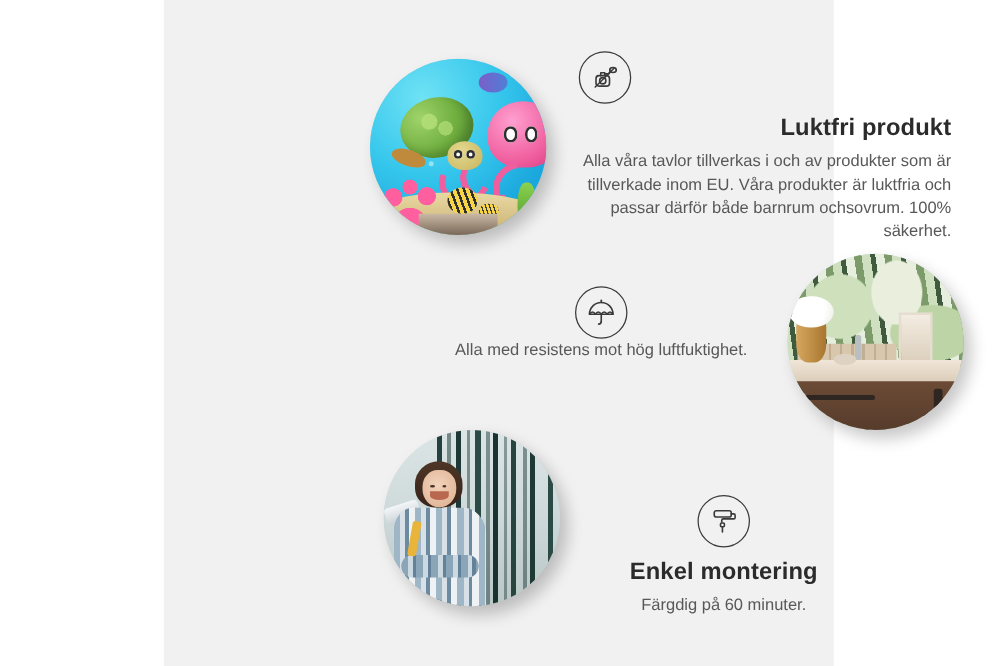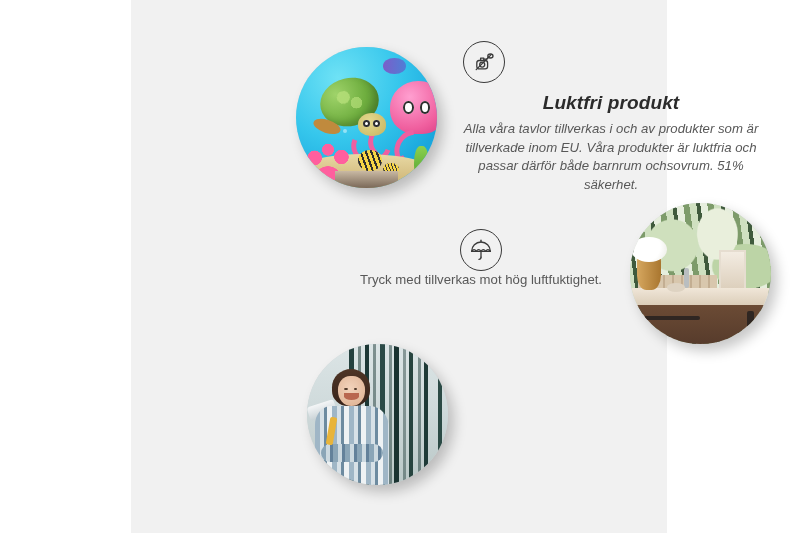--- a/index.html
+++ b/index.html
@@ -284,22 +284,21 @@
   .f-desc {
     font-size: 13.2px;
     color: #585858;
     line-height: 1.42;
     margin: 0;
   }
 
   
   #feature-odourless {
     left: 330px; top: 41px; width: 300px;
-    text-align: center;
-    font-style: italic;
+    text-align: right;
   }
   #feature-odourless .icon-circle { margin-left: 2px; }
 
   
   #feature-waterproof {
     left: 205px; top: 229px; width: 290px;
     text-align: center;
   }
   #feature-waterproof .icon-circle { margin: 0 auto; }
 
@@ -373,31 +372,43 @@
         <svg width="26" height="26" viewBox="0 0 26 26" fill="none" stroke="#3a3a3a" stroke-width="1.3" stroke-linecap="round" stroke-linejoin="round">
           <path d="M8 11.5h6.2a2.4 2.4 0 0 1 2.4 2.4v3.6a2.4 2.4 0 0 1-2.4 2.4H8.2A2.4 2.4 0 0 1 5.8 17.5v-3.6A2.4 2.4 0 0 1 8 11.5z"></path>
           <path d="M9.6 11.5V9.2h3.2v2.3"></path>
           <path d="M12.8 10.1h3.1l1.6-2"></path>
           <ellipse cx="19.4" cy="7" rx="2.6" ry="2"></ellipse>
           <circle cx="11.2" cy="15.6" r="2.5"></circle>
           <line x1="5.2" y1="20.6" x2="20.4" y2="5.4"></line>
         </svg>
       </div>
       <div class="f-title">Luktfri produkt</div>
-      <div class="f-desc">Alla våra tavlor tillverkas i och av produkter som är tillverkade inom EU. Våra produkter är luktfria och passar därför både barnrum ochsovrum. 51% säkerhet.</div>
+      <div class="f-desc">Alla våra tavlor tillverkas i och av produkter som är tillverkade inom EU. Våra produkter är luktfria och passar därför både barnrum ochsovrum. 100% säkerhet.</div>
     </div>
 
     <div class="feature" id="feature-waterproof">
       <div class="icon-circle">
         <svg width="26" height="26" viewBox="0 0 26 26" fill="none" stroke="#3a3a3a" stroke-width="1.3" stroke-linecap="round" stroke-linejoin="round">
           <path d="M3.6 14.4a9.4 9.4 0 0 1 18.8 0z"></path>
           <path d="M3.6 14.4c1.6-2.4 3.3-2.4 4.7 0 1.5-2.4 3.2-2.4 4.7 0 1.5-2.4 3.2-2.4 4.7 0 1.4-2.4 3.1-2.4 4.7 0"></path>
           <line x1="13" y1="14.4" x2="13" y2="20.2"></line>
           <path d="M13 20.2a2.1 2.1 0 0 1-2.1 2.1"></path>
           <line x1="13" y1="5" x2="13" y2="3.2"></line>
         </svg>
       </div>
-      <div class="f-desc">Tryck med tillverkas mot hög luftfuktighet.</div>
-    </div>
-
+      <div class="f-desc">Alla med resistens mot hög luftfuktighet.</div>
+    </div>
+
+    <div class="feature" id="feature-assembly">
+      <div class="icon-circle">
+        <svg width="26" height="26" viewBox="0 0 26 26" fill="none" stroke="#3a3a3a" stroke-width="1.3" stroke-linecap="round" stroke-linejoin="round">
+          <rect x="5.4" y="4.6" width="13.6" height="5" rx="1.6"></rect>
+          <path d="M19 7.1h1.9a1.2 1.2 0 0 1 1.2 1.2v1.6a1.2 1.2 0 0 1-1.2 1.2h-8.3a1.2 1.2 0 0 0-1.2 1.2v1.3"></path>
+          <rect x="10.4" y="14.4" width="3.1" height="3" rx="0.8"></rect>
+          <line x1="11.95" y1="17.4" x2="11.95" y2="21.6"></line>
+        </svg>
+      </div>
+      <div class="f-title">Enkel montering</div>
+      <div class="f-desc">Färgdig på 60 minuter.</div>
+    </div>
 
   </div>
 </div>
 
 </body></html>

